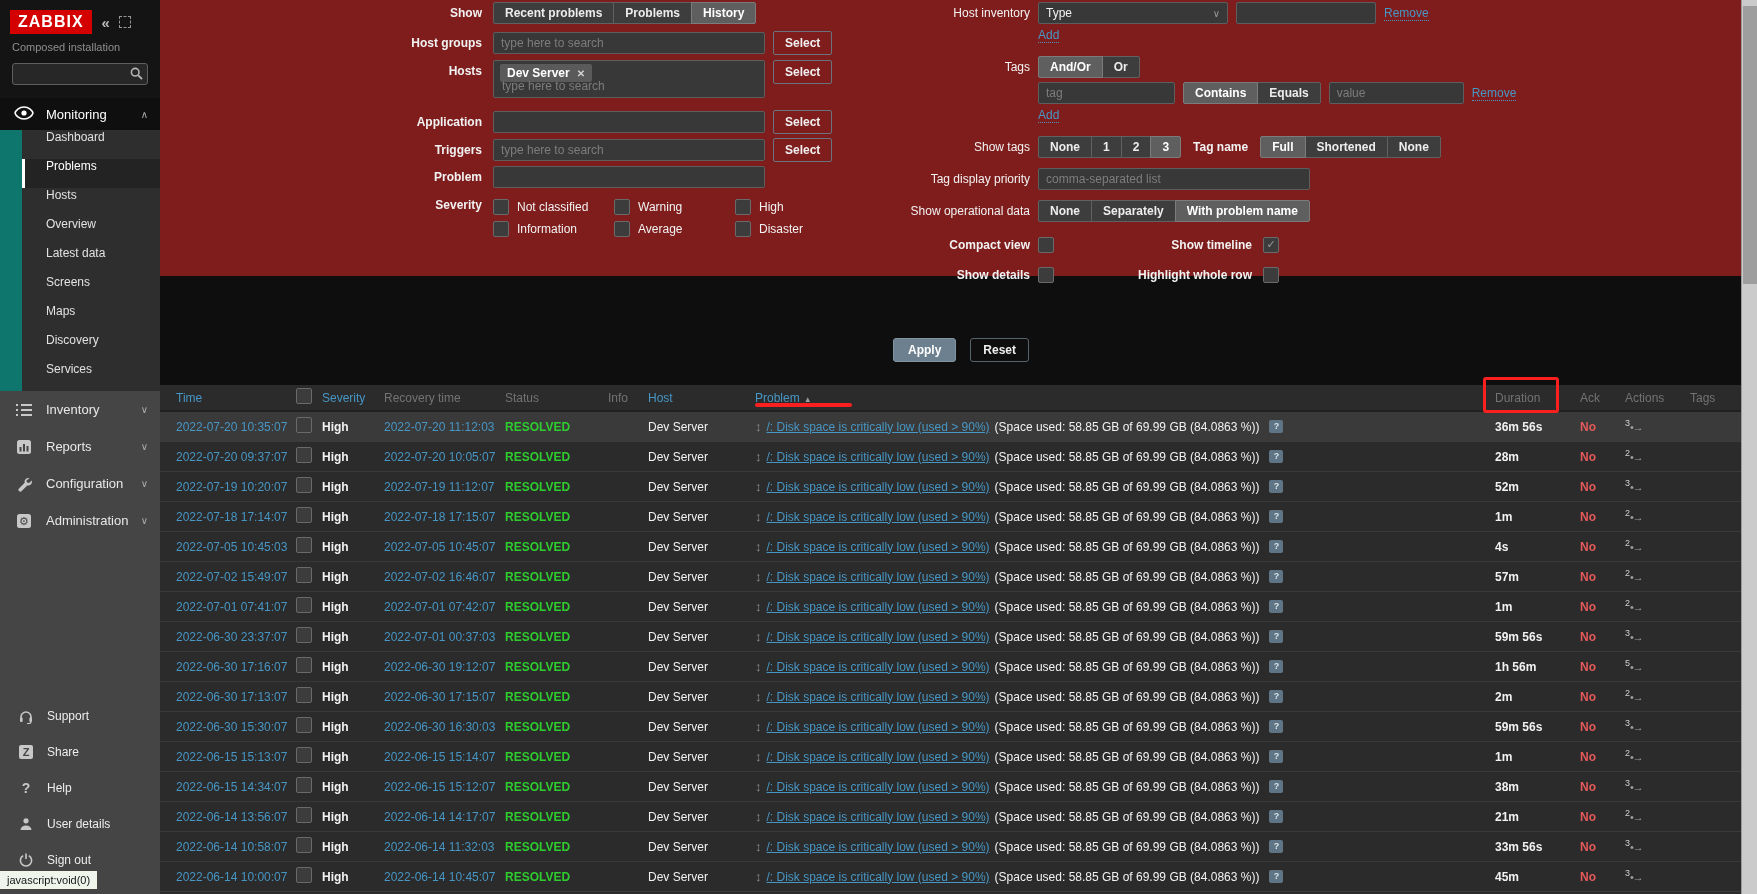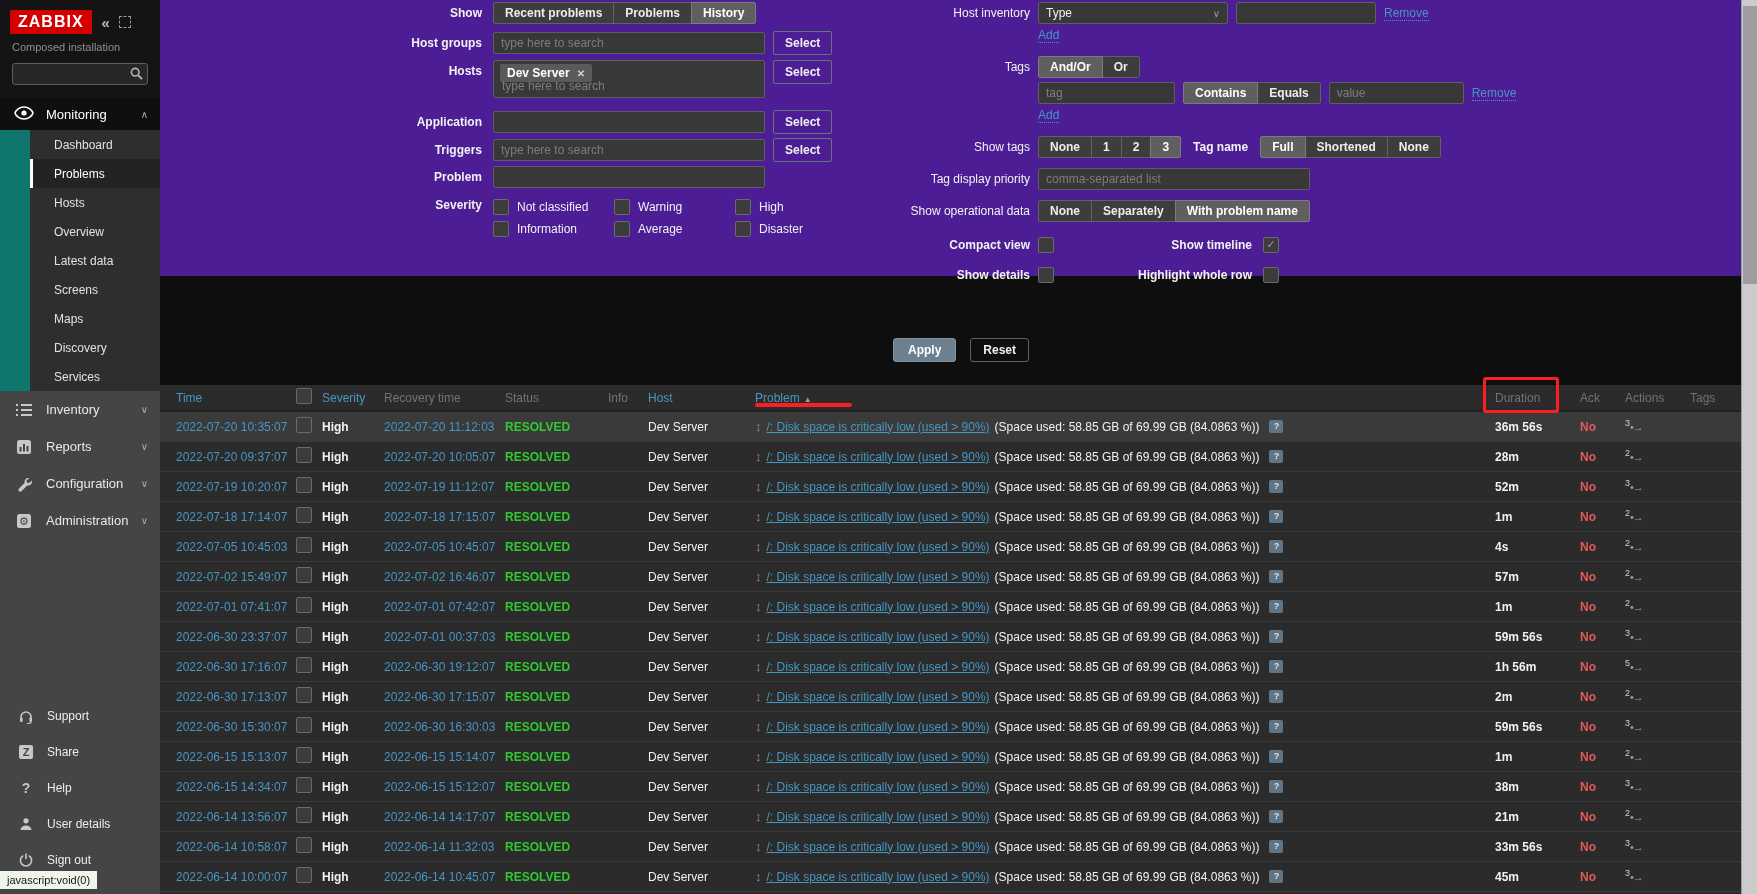--- a/index.html
+++ b/index.html
@@ -15,38 +15,38 @@
   .collapse{color:#b9b9b9;font-size:15px;font-weight:bold;margin-left:10px;cursor:pointer}
   .expandbox{width:10px;height:10px;border:1px dashed #969696;margin-left:9px;cursor:pointer}
   .subtitle{color:#8f8f8f;font-size:11px;margin:7px 0 0 12px}
   .sb-search{position:relative;margin:10px 12px 0 12px}
   .sb-search input{width:136px;height:22px;background:#272727;border:1px solid #5e5e5e;border-radius:3px;
        color:#f2f2f2;padding:0 22px 0 7px;font:inherit;box-sizing:border-box}
   .sb-search svg{position:absolute;right:5px;top:4px}
   .mon{height:32px;display:flex;align-items:center;padding:0 12px 0 14px;color:#fff;cursor:pointer;background:#0f0f0f}
   .mon .mlab{flex:1;margin-left:12px;font-size:13px}
   .chev{color:#ababab;font-size:10px}
-  .sb-sub{height:29px;margin-left:30px;background:#2e2e2e;display:flex;align-items:center;
+  .sb-sub{height:29px;margin-left:22px;background:#2e2e2e;display:flex;align-items:flex-start;
        padding-left:24px;color:#e2e2e2;cursor:pointer;position:relative;font-size:12px}
   .sb-sub.act{background:#232323;color:#fff}
   .sb-sub.act::before{content:'';position:absolute;left:0;top:0;bottom:0;width:3px;background:#fff}
   .sb-sec{height:37px;display:flex;align-items:center;padding:0 12px 0 14px;color:#e8e8e8;cursor:pointer;font-size:13px}
   .sb-sec .sic{width:20px;display:inline-flex;justify-content:center}
   .sb-sec .slab{flex:1;margin-left:12px}
   .sb-foot{position:absolute;top:698px;left:0;width:160px}
   .fitem{height:36px;display:flex;align-items:center;padding-left:18px;gap:13px;color:#ededed;cursor:pointer}
   .fitem .fic{width:16px;display:inline-flex;justify-content:center}
   .zb{display:inline-block;width:14px;height:14px;background:#c8c8c8;color:#454545;font-weight:bold;
       font-size:11px;line-height:14px;text-align:center;border-radius:2px}
   .qm{color:#c8c8c8;font-weight:bold;font-size:14px}
   .status-tip{position:absolute;left:0;top:871px;background:#f0f5ec;color:#141414;font-size:11px;
       padding:3px 7px;z-index:20}
   
   .main{position:absolute;left:160px;top:0;width:1581px;height:894px}
-  .filter{position:absolute;left:0;top:0;width:1581px;height:276px;background:#4c1d95}
+  .filter{position:absolute;left:0;top:0;width:1581px;height:276px;background:#7f1d1d}
   .fl-row{position:absolute;left:0;display:flex;align-items:center}
   .flabel{width:322px;text-align:right;margin-right:11px;font-weight:bold;color:#f2f2f2;flex:none}
   .fright{position:absolute;left:540px;top:0;width:1041px;height:100%}
   .fr-row{position:absolute;left:0;display:flex;align-items:center}
   .rlabel{width:330px;text-align:right;margin-right:8px;font-weight:normal;flex:none}
   .inp{height:22px;background:#383838;border:1px solid #5e5e5e;border-radius:2px;color:#f2f2f2;
        padding:0 7px;font:inherit;box-sizing:border-box}
   .inp::placeholder{color:#7d7d7d}
   .w272{width:272px}.w140{width:140px}.w137{width:137px}.w135{width:135px}
   .btn-sel{height:24px;padding:0 11px;margin-left:8px;background:transparent;border:1px solid #68747c;

